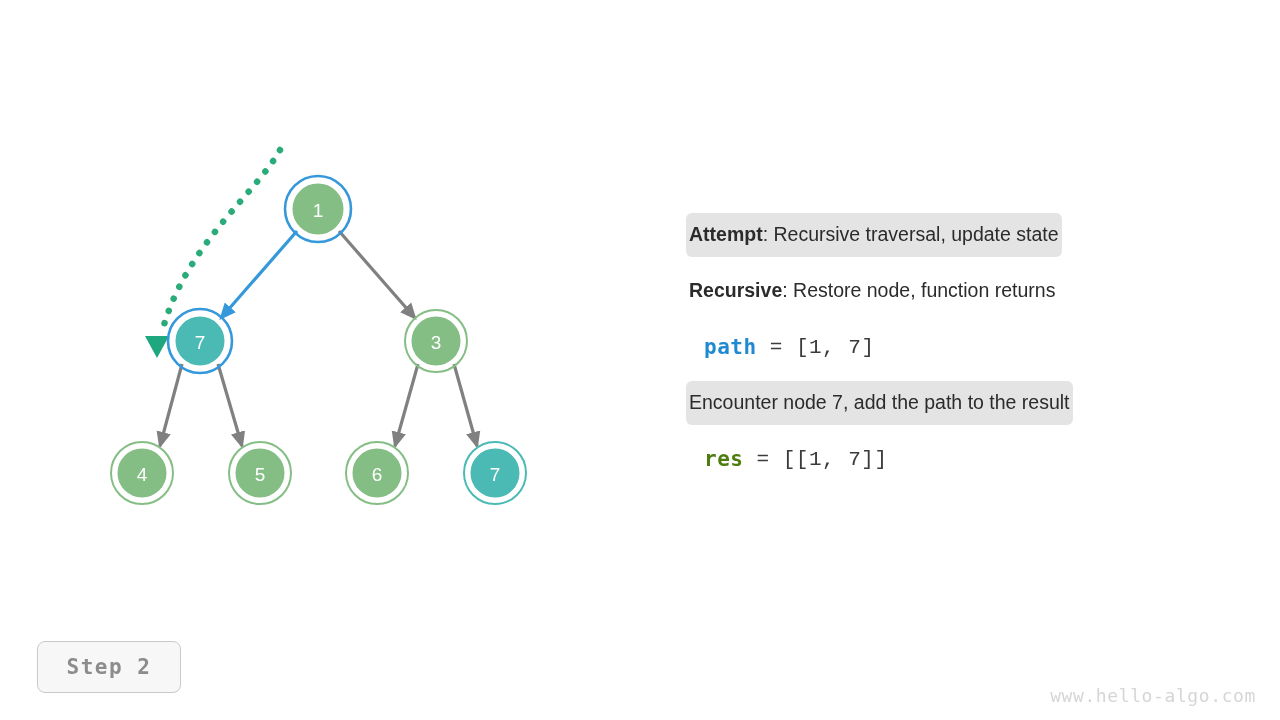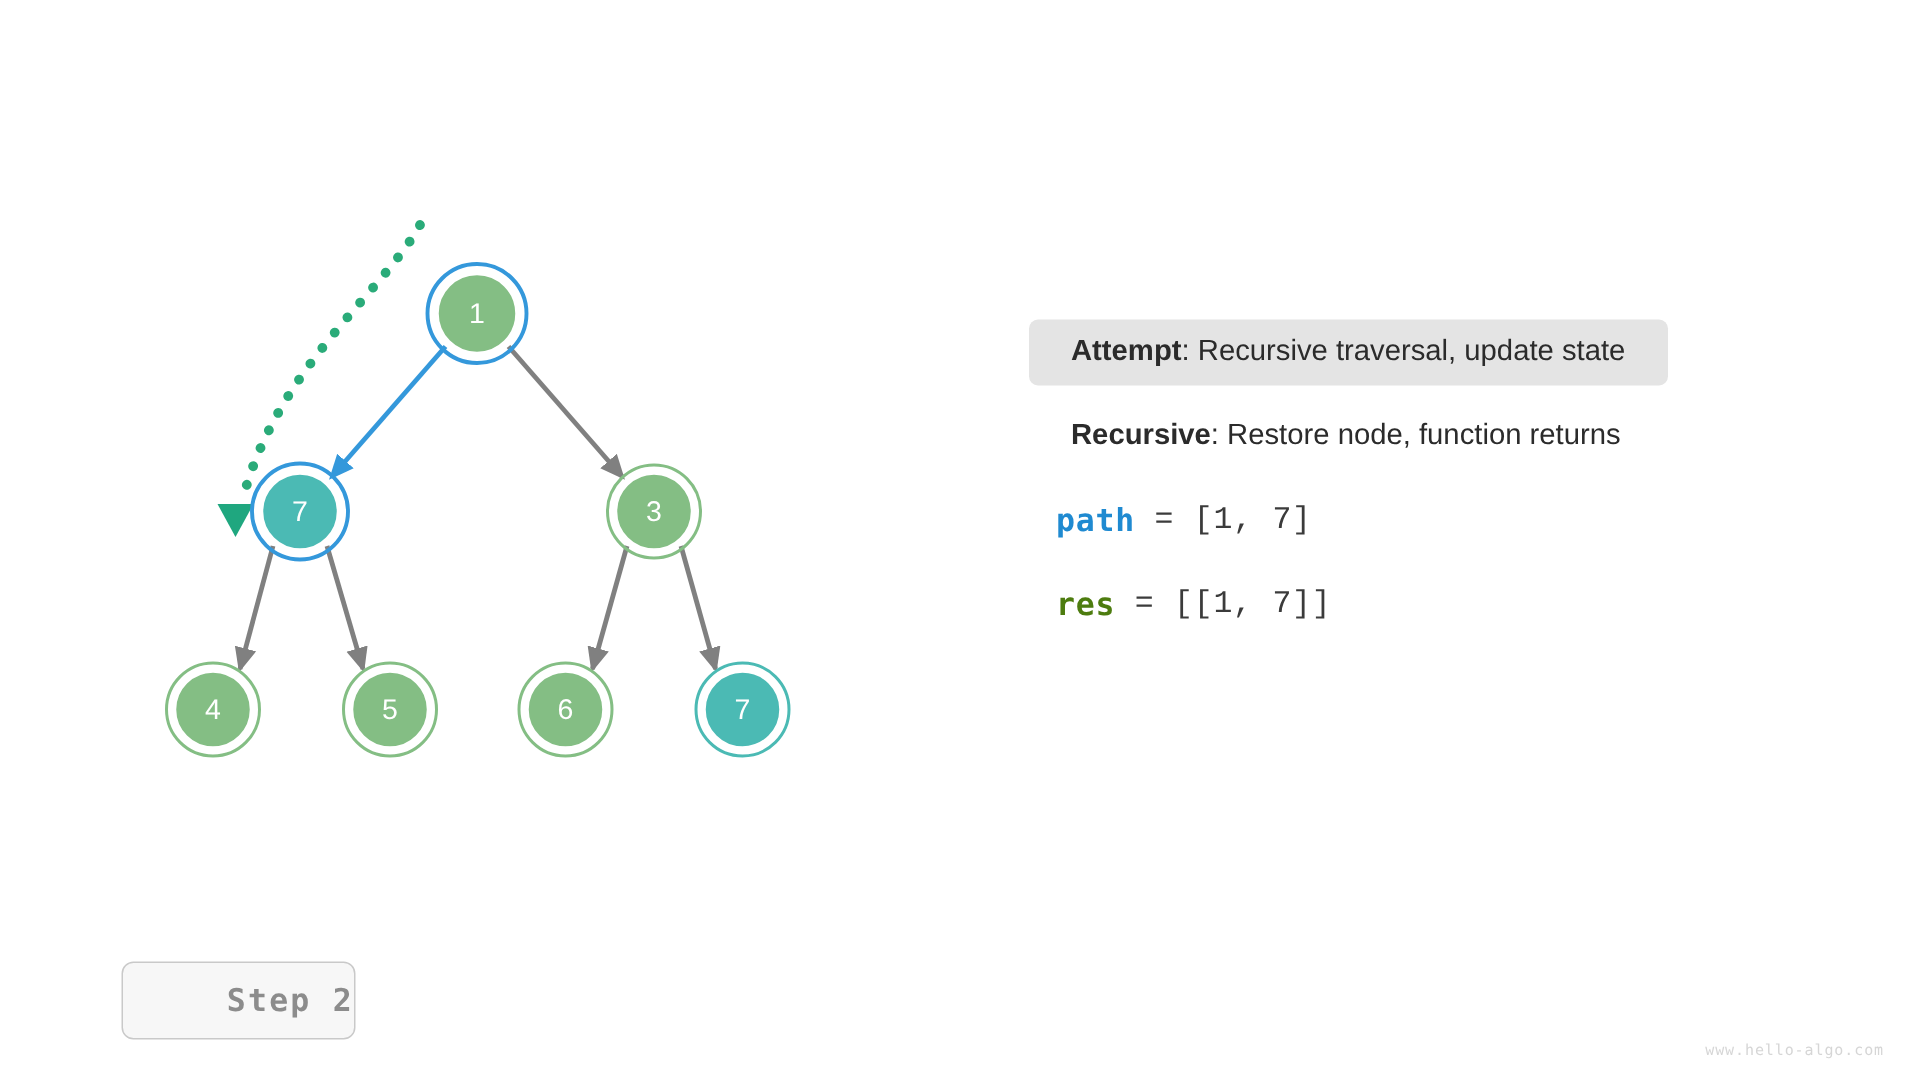--- a/index.html
+++ b/index.html
@@ -42,21 +42,21 @@
     position: absolute;
     left: 686px;
     top: 213px;
     width: 520px;
   }
   .explain-row {
     display: flex;
     align-items: center;
     height: 44px;
     margin-bottom: 12px;
-    padding: 0 28px;
+    padding: 0 3px;
     border-radius: 6px;
     box-sizing: border-box;
     width: max-content;
     max-width: 520px;
   }
   .explain-row.highlight {
     background: #e4e4e4;
   }
   .explain-row.plain {
     background: transparent;
@@ -93,47 +93,46 @@
     white-space: pre;
   }
   .var-blue  { color: #1f8ad1; }
   .var-teal  { color: #4d7c0f; }
 
   
   #step-badge {
     position: absolute;
     left: 37px;
     top: 641px;
-    width: 156px;
+    width: 144px;
     height: 52px;
     box-sizing: border-box;
     background: #f7f7f7;
     border: 1px solid #c9c9c9;
     border-radius: 8px;
     display: flex;
     align-items: center;
-    justify-content: flex-end;
-    margin-left: 44px;
+    justify-content: center;
   }
   #step-badge .step-text {
     font-family: "DejaVu Sans Mono", monospace;
     font-size: 21px;
     font-weight: bold;
     color: #8c8c8c;
     letter-spacing: 1.5px;
     white-space: pre;
   }
 
   
   #watermark {
     position: absolute;
     right: 24px;
     bottom: 14px;
     font-family: "DejaVu Sans Mono", monospace;
-    font-size: 10px;
+    font-size: 18px;
     color: #d6d6d6;
     letter-spacing: 0.6px;
     white-space: pre;
   }
 </style>
 </head>
 <body>
 
 <div id="tree-figure">
   <svg id="tree-svg" width="640" height="720" viewBox="0 0 640 720">
@@ -215,20 +214,23 @@
 
   <div class="explain-row plain">
     <span class="explain-text"><b>Recursive</b><span>: Restore node, function returns</span></span>
   </div>
 
   <div class="code-row">
     <span class="code-var var-blue">path</span>
       <span class="code-text"> = [1, 7]</span>
   </div>
 
+  <div class="explain-row highlight">
+    <span class="explain-text">Encounter node 7, add the path to the result</span>
+  </div>
 
   <div class="code-row">
     <span class="code-var var-teal">res</span>
       <span class="code-text"> = [[1, 7]]</span>
   </div>
 
 </div>
 
 <div id="step-badge">
   <span class="step-text">Step 2</span>

